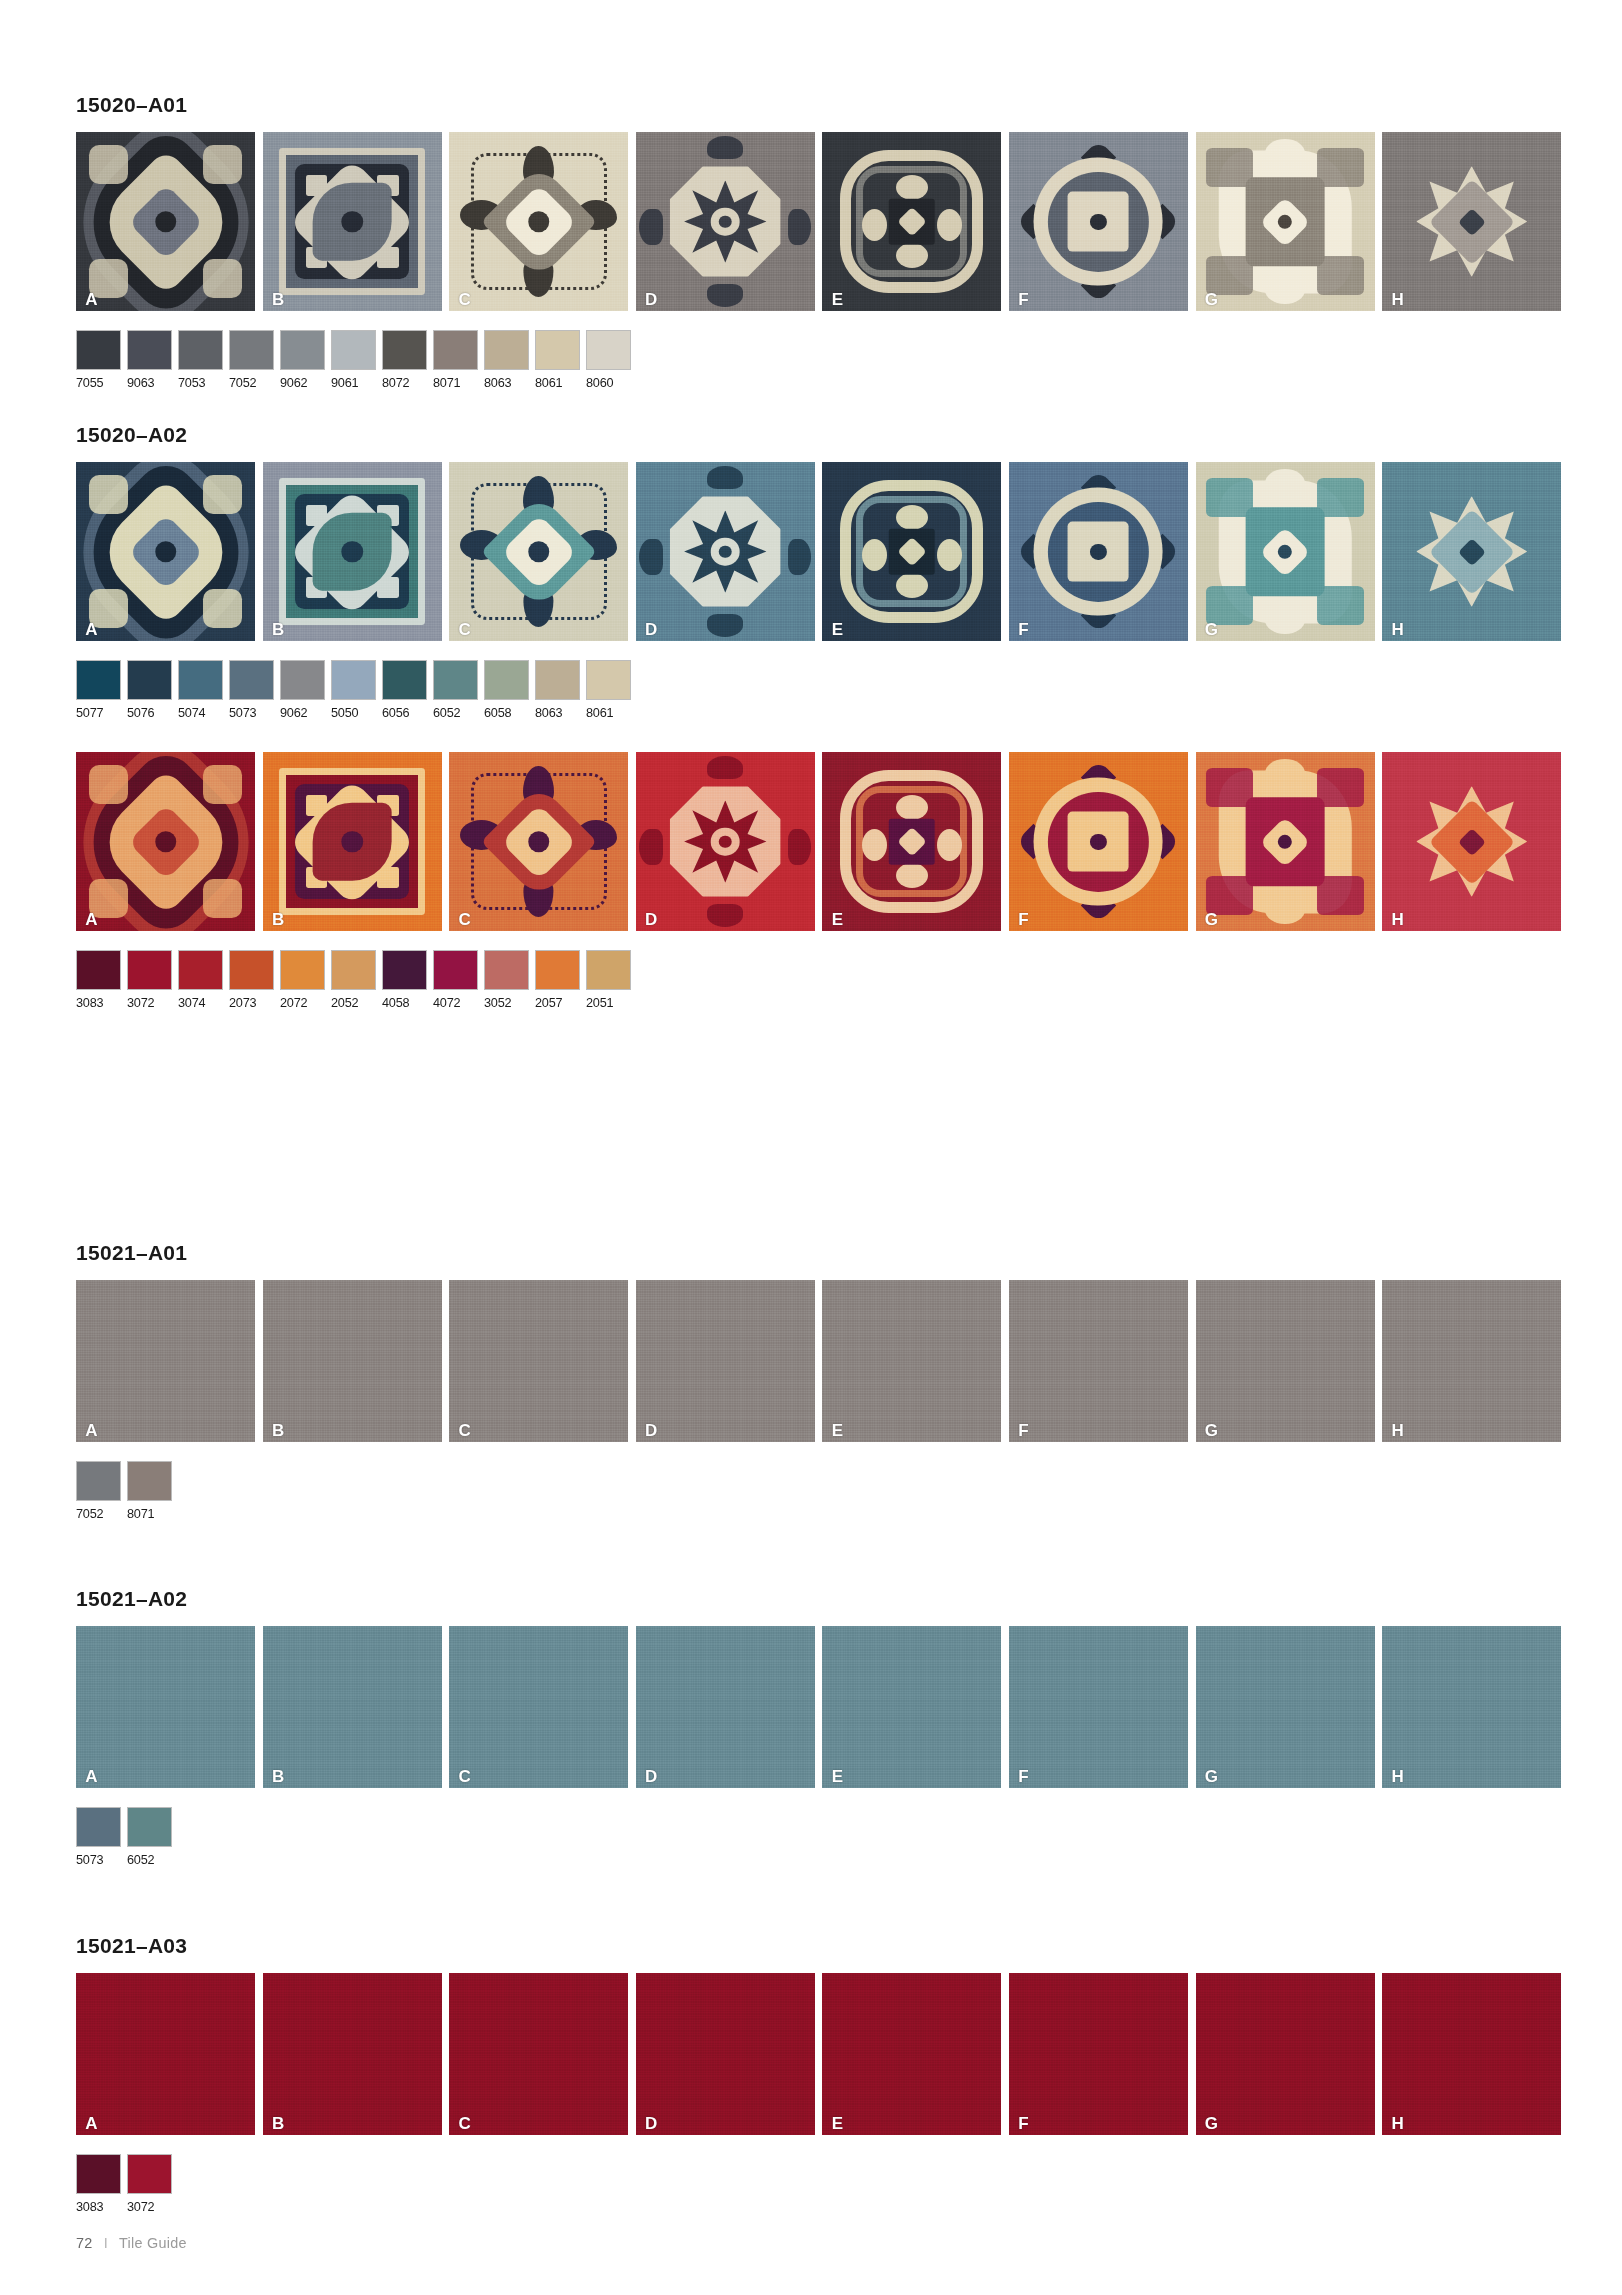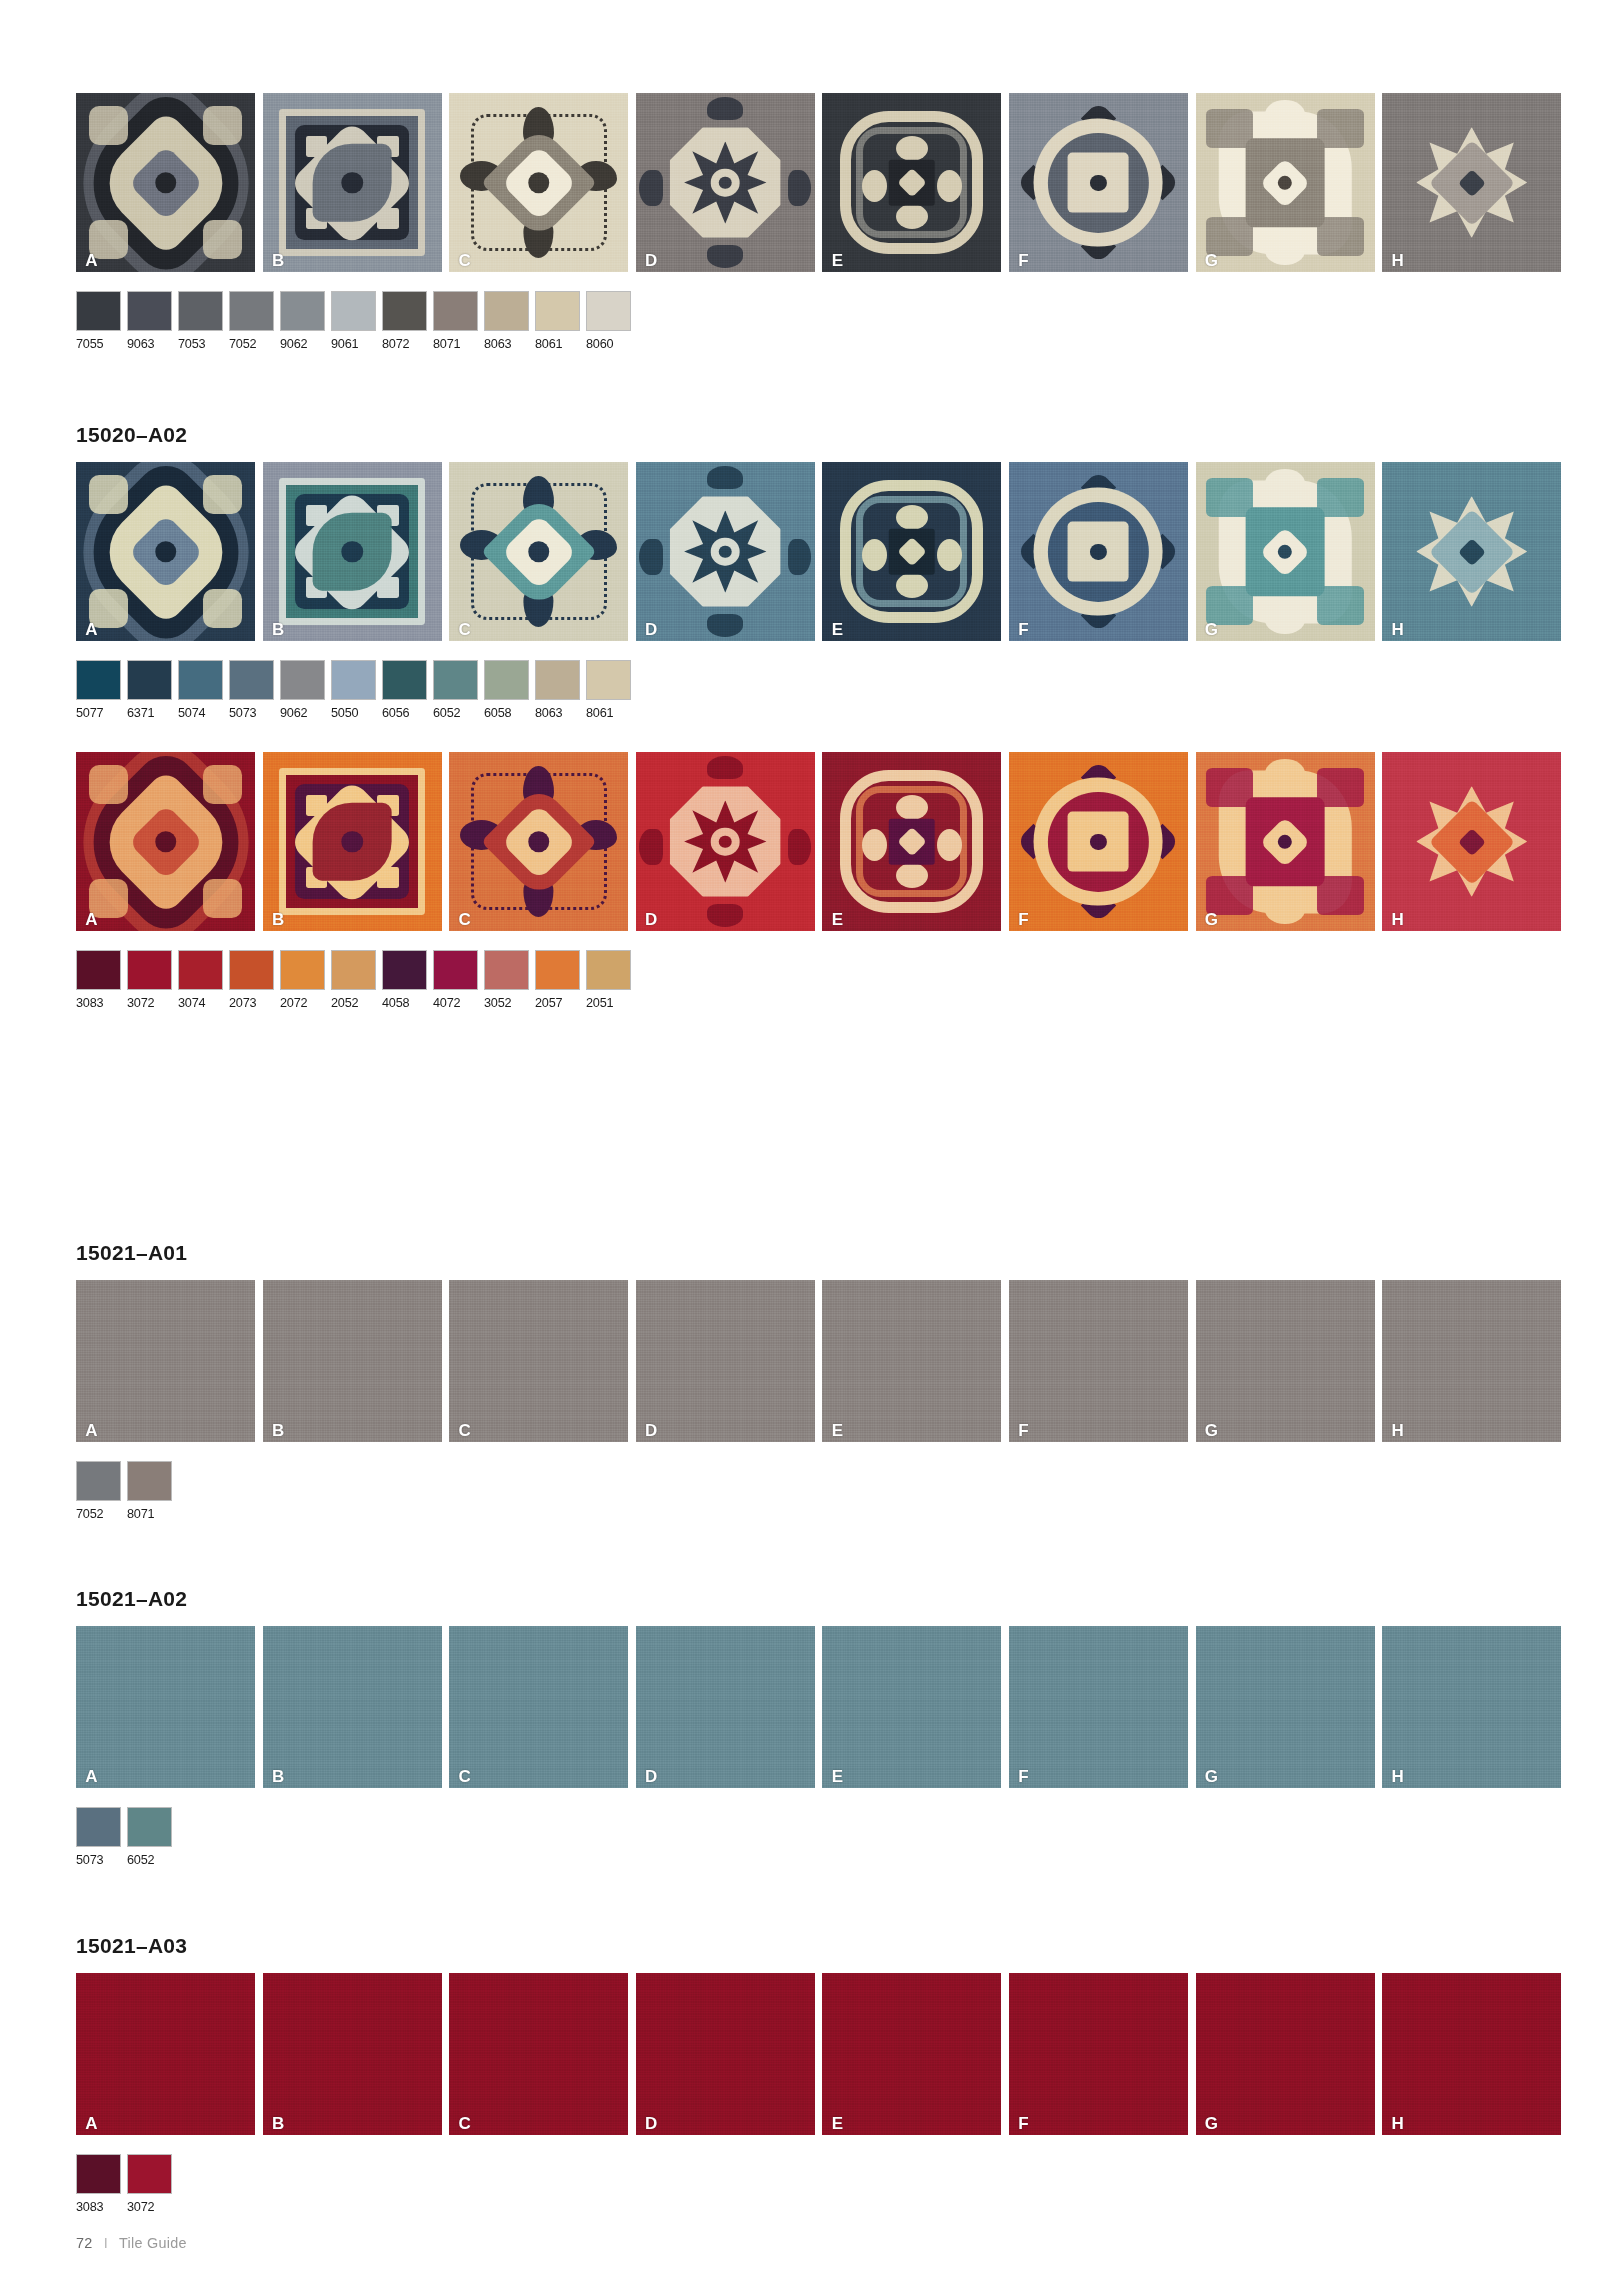--- a/index.html
+++ b/index.html
@@ -215,20 +215,21 @@
       repeating-linear-gradient(0deg, rgba(255,255,255,.10) 0 0.8px, rgba(0,0,0,.10) 0.8px 1.7px),
       repeating-linear-gradient(90deg, rgba(255,255,255,.08) 0 0.8px, rgba(0,0,0,.08) 0.8px 1.7px);
   }
 </style>
 </head>
 <body>
 
 <div class="page">
   <div id="sections-root">
       <div class="section" style="top: 93px;">
+        <div class="sec-title">15020–A01</div>
      <div class="tiles">
           <div class="tile" style="background:#35383d">
             <span class="orn">
               <i class="m-outer" style="background:#6f7480;opacity:.55"></i>
               <i class="m-ring" style="background:#23262b;"></i>
               <i class="corner c-tl" style="background:#cdc6ae;opacity:.85"></i>
               <i class="corner c-tr" style="background:#cdc6ae;opacity:.85"></i>
               <i class="corner c-bl" style="background:#cdc6ae;opacity:.85"></i>
               <i class="corner c-br" style="background:#cdc6ae;opacity:.85"></i>
               <i class="m-center" style="background:#cdc6ae;"></i>
@@ -497,21 +498,21 @@
             <span class="tile-letter">H</span>
           </div>
         </div>
      <div class="swatches">
       <div class="sw">
         <div class="sw-chip" style="background:#12465c"></div>
         <div class="sw-code">5077</div>
       </div>
       <div class="sw">
         <div class="sw-chip" style="background:#243c4e"></div>
-        <div class="sw-code">6371</div>
+        <div class="sw-code">5076</div>
       </div>
       <div class="sw">
         <div class="sw-chip" style="background:#456c80"></div>
         <div class="sw-code">5074</div>
       </div>
       <div class="sw">
         <div class="sw-chip" style="background:#5a7080"></div>
         <div class="sw-code">5073</div>
       </div>
       <div class="sw">

